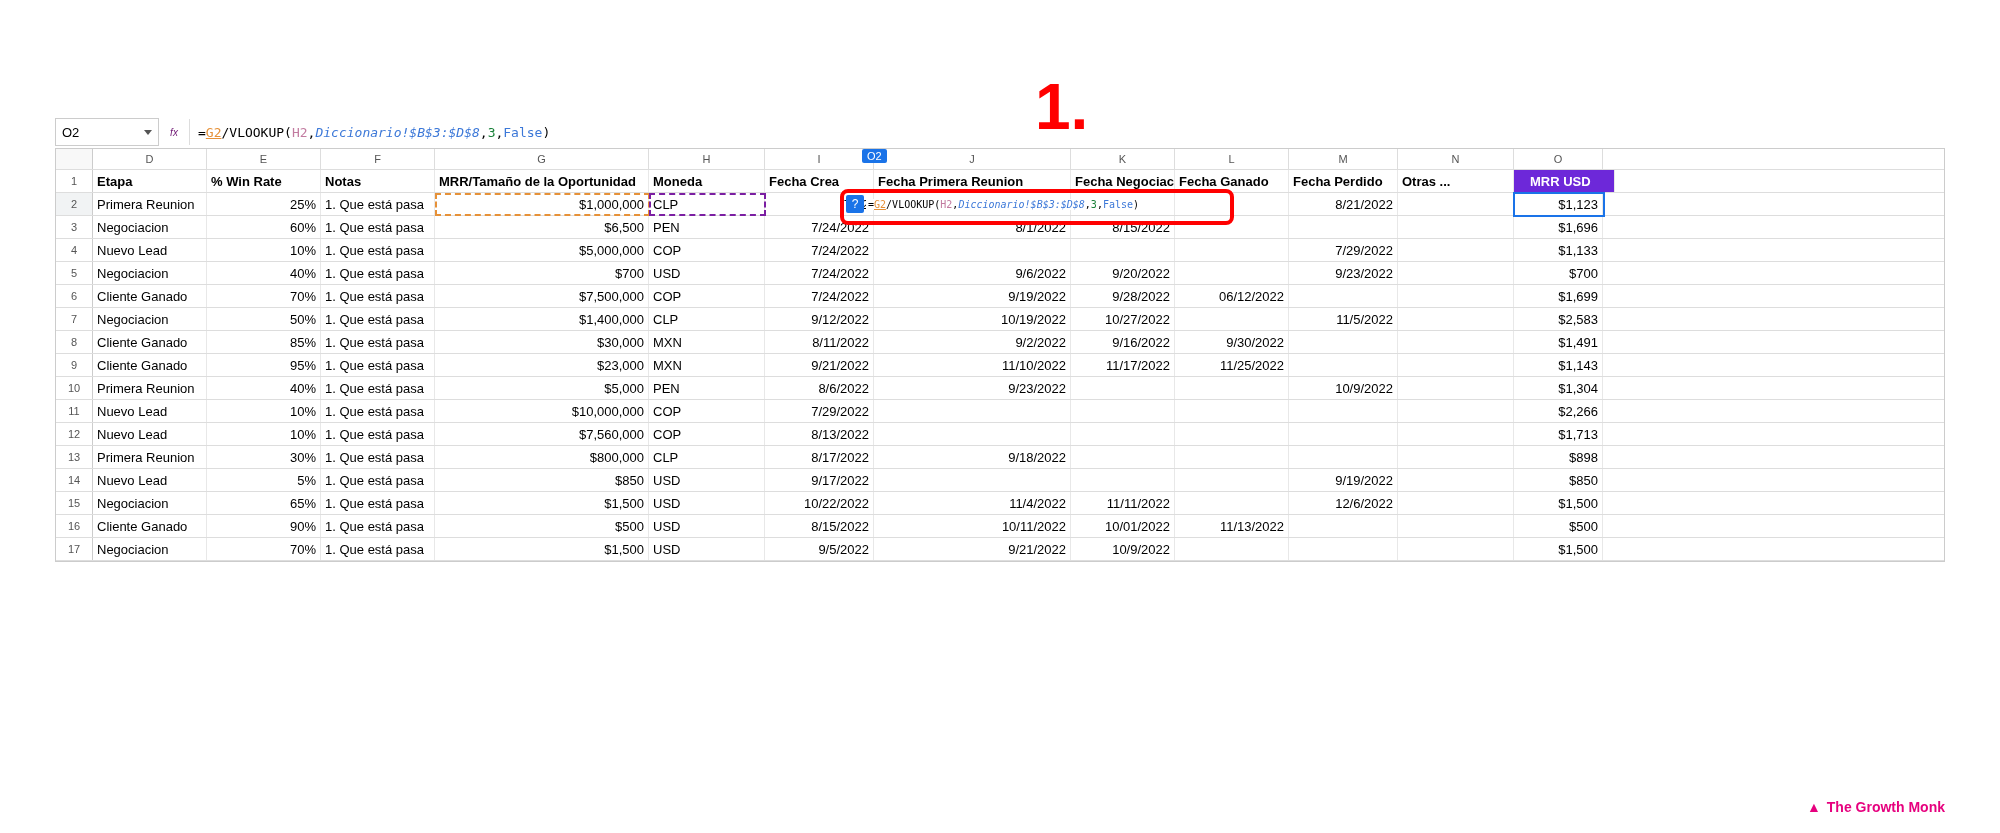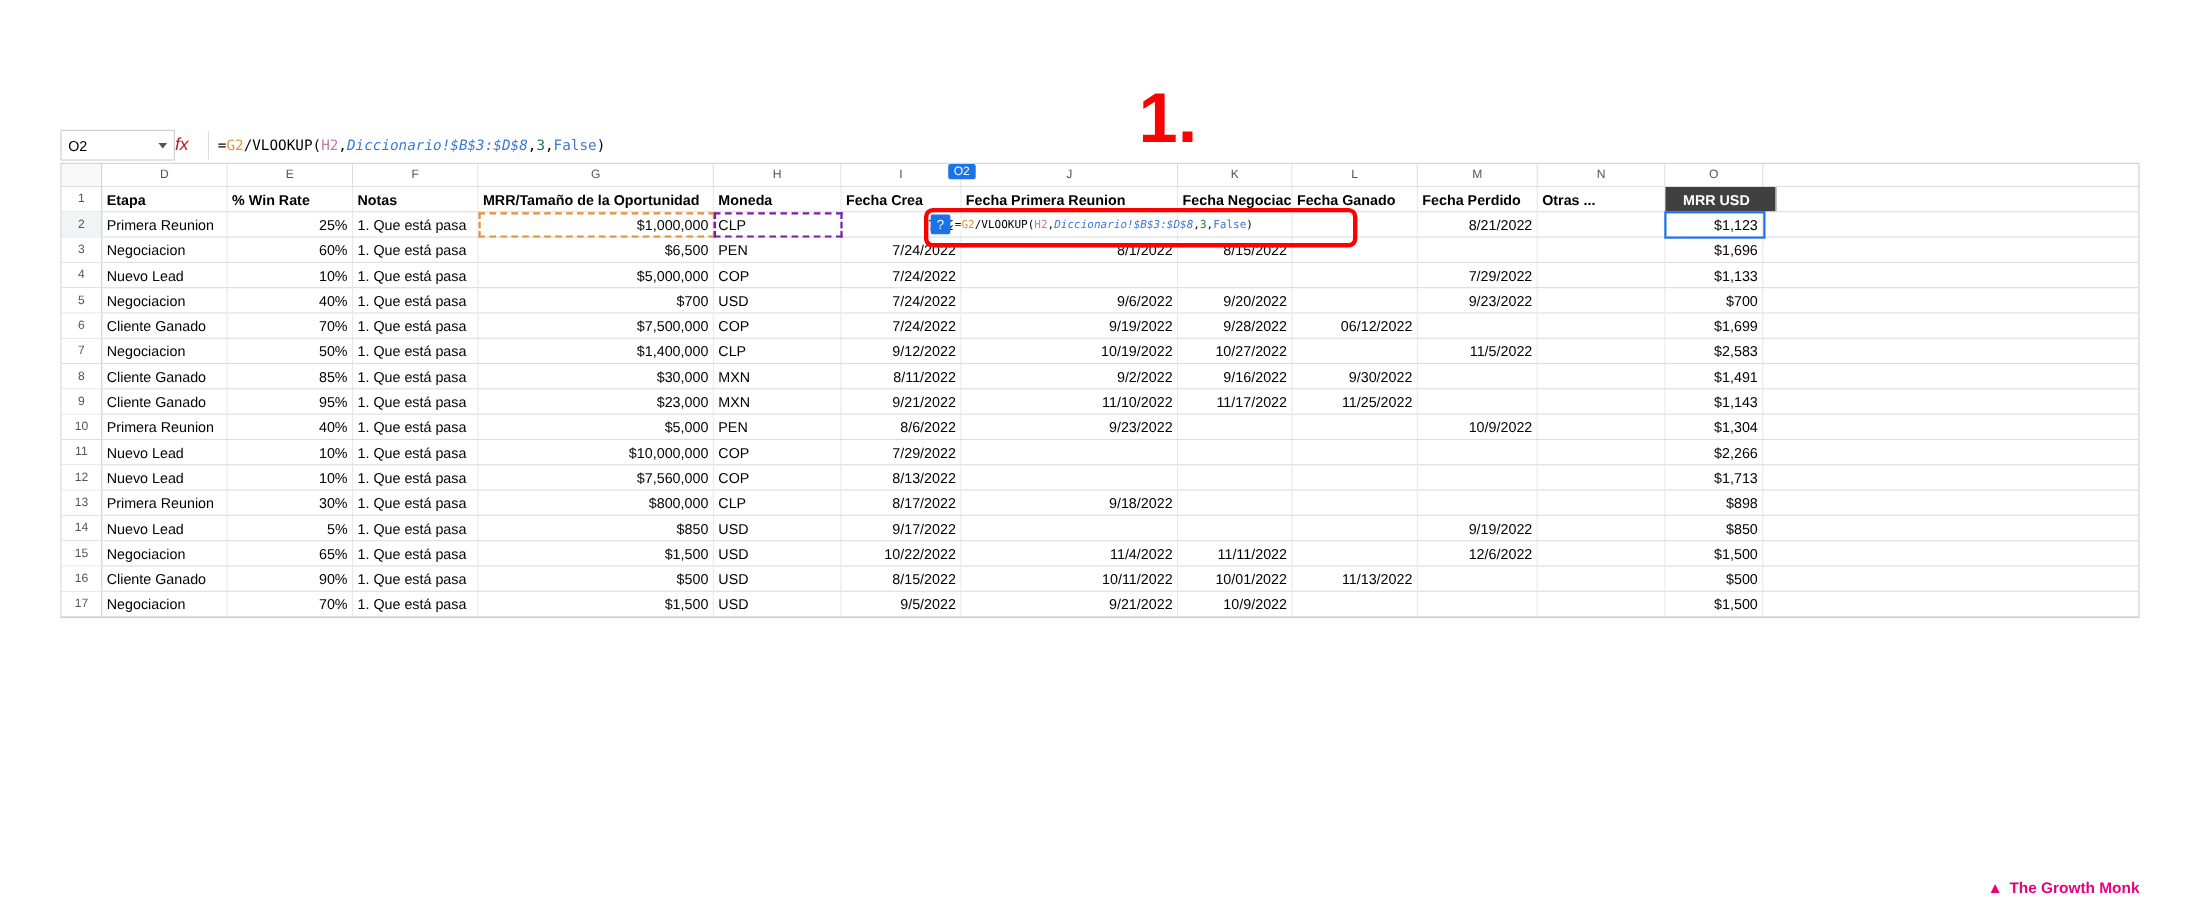--- a/index.html
+++ b/index.html
@@ -2,24 +2,24 @@
 <html><head>
 <meta charset="utf-8">
 <style>
   html,body{margin:0;padding:0;background:#fff;font-family:Arial,sans-serif;font-size:13px;color:#000;}
   .stage{position:relative;width:2000px;height:833px;}
 
   
   .fbar{position:absolute;left:55px;top:118px;right:55px;height:28px;display:flex;align-items:center;}
   .name-box{width:90px;height:26px;border:1px solid #ccc;display:flex;align-items:center;padding:0 6px;font-size:13px;justify-content:space-between;}
   .name-box .dd{width:0;height:0;border-left:4px solid transparent;border-right:4px solid transparent;border-top:5px solid #555;}
-  .fx{width:30px;text-align:left;font-style:italic;color:#b91c1c;font-size:16px;}
+  .fx{width:30px;text-align:center;font-style:italic;color:#701a75;font-size:10px;}
   .formula{flex:1;height:26px;border-left:1px solid #ddd;display:flex;align-items:center;padding:0 8px;font-family:Menlo,Consolas,monospace;font-size:13px;}
   .tok-eq{color:#000;}
-  .tok-ref1{color:#e69138;}
+  .tok-ref1{color:#e69138;text-decoration:underline;}
   .tok-plain{color:#000;}
   .tok-func{color:#000;}
   .tok-ref2{color:#c27ba0;}
   .tok-sheet{color:#3c78d8;font-style:italic;}
   .tok-num{color:#188038;}
   .tok-bool{color:#3c78d8;}
 
   
   .grid{position:absolute;left:55px;top:148px;right:55px;border:1px solid #ccc;background:#fff;}
   .row{display:flex;height:22px;border-bottom:1px solid #ddd;}
@@ -38,21 +38,21 @@
   .c-g{width:205px;}
   .c-h{width:107px;}
   .c-i{width:100px;}
   .c-j{width:188px;}
   .c-k{width:95px;}
   .c-l{width:105px;}
   .c-m{width:100px;}
   .c-n{width:107px;}
   .c-o{width:80px;}
 
-  .mrr-hdr{background:#404040;color:#fff;font-weight:bold;padding-left:16px;}
+  .mrr-hdr{background:#6d28d9;color:#fff;font-weight:bold;padding-left:16px;}
 
   
   .ref-box1{position:absolute;pointer-events:none;border:2px dashed #e69138;}
   .ref-box2{position:absolute;pointer-events:none;border:2px dashed #7b1fa2;border-left:2px dashed #7b1fa2;}
   .sel-o2{position:absolute;pointer-events:none;border:2px solid #1a73e8;}
   .o2-tag{position:absolute;background:#1a73e8;color:#fff;font-size:11px;padding:1px 5px;border-radius:2px;pointer-events:none;}
 
   
   .inline-formula{position:absolute;height:22px;display:flex;align-items:center;}
   .qmark{width:18px;height:18px;background:#1a73e8;color:#fff;font-size:12px;display:flex;align-items:center;justify-content:center;border-radius:2px;margin-right:2px;}

